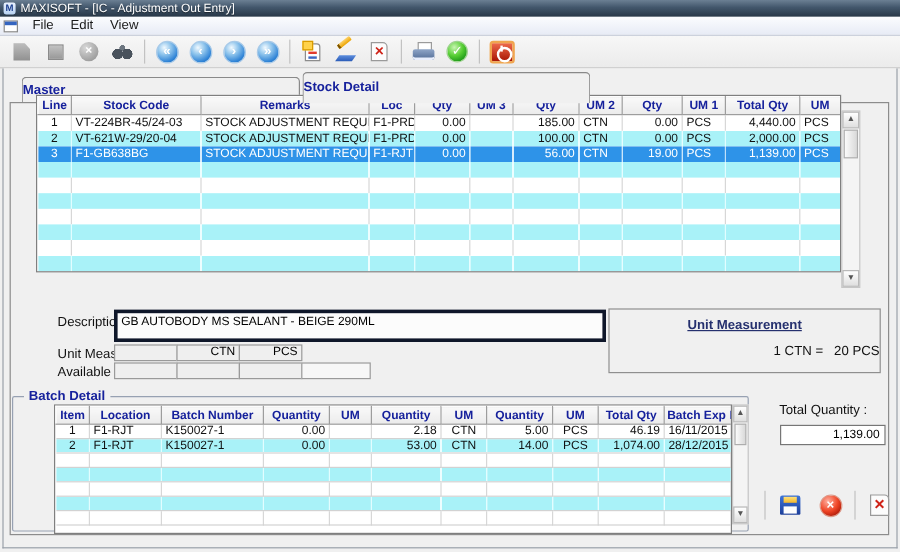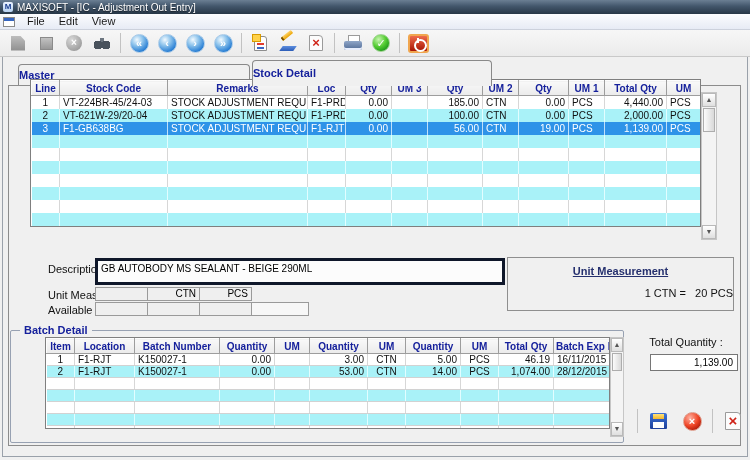--- a/index.html
+++ b/index.html
@@ -77,21 +77,21 @@
   .client{position:absolute;left:2px;top:57px;width:746px;height:400px;border:1px solid #9aa1aa;border-top:none;background:#f0f0f0}
   .main-panel{position:absolute;left:8px;top:85px;width:733px;height:361px;border:1px solid #8c8c8c;background:#f0f0f0;z-index:1}
   .tab{position:absolute;background:#f0f0f0;border:1px solid #898989;border-bottom:none;border-radius:4px 4px 0 0;
     color:var(--tab_text,#16219c);font-weight:bold;font-size:11px;z-index:2}
   [data-name="tab-master"]{left:18px;top:64px;width:232px;height:21px;line-height:21px}
   [data-name="tab-stock-detail"]{left:252px;top:60px;width:240px;height:26px;line-height:25px;z-index:3}
 
   
   .gridwrap{position:absolute;border:1px solid #7f7f7f;background:#fff;z-index:2;overflow:hidden}
   #stock-gridwrap{left:30px;top:79px;width:671px;height:148px}
-  #batch-gridwrap{left:45px;top:337px;width:565px;height:92px}
+  #batch-gridwrap{left:45px;top:337px;width:565px;height:108px}
   table.grid{border-collapse:collapse;table-layout:fixed;font-size:10px;color:#111}
   #stock-table{width:669px}
   #batch-table{width:563px}
   .grid th{height:15px;background:linear-gradient(#f9f9f9,#ebebeb);border:1px solid;
     border-color:#fdfdfd #9d9d9d #9d9d9d #fdfdfd;color:var(--header_text,#16219c);
     font-weight:bold;font-size:10px;padding:0 2px;overflow:hidden;white-space:nowrap}
   .grid td{height:13px;padding:0 3px;overflow:hidden;white-space:nowrap;border-right:1px solid #d7d7d7}
   #batch-table td{height:12px;border-bottom:1px solid #d2d2d2}
   .grid tr.stripe td{background:var(--row_stripe,#a9f2f8);border-right-color:#e2fdff}
   .grid tr.selected td{background:var(--selected_row,#2e93e8);color:#fff;border-right-color:#bfe0fa}
@@ -449,21 +449,21 @@
             <th data-name="col-batch-exp-date">Batch Exp Date</th>
           </tr>
         </thead>
         <tbody>
           <tr class="plain" data-name="batch-row-1">
             <td class="al-c" data-name="cell">1</td>
             <td class="al-l" data-name="cell">F1-RJT</td>
             <td class="al-l" data-name="cell">K150027-1</td>
             <td class="al-r" data-name="cell">0.00</td>
             <td class="al-c" data-name="cell"></td>
-            <td class="al-r" data-name="cell">3.00</td>
+            <td class="al-r" data-name="cell">2.18</td>
             <td class="al-c" data-name="cell">CTN</td>
             <td class="al-r" data-name="cell">5.00</td>
             <td class="al-c" data-name="cell">PCS</td>
             <td class="al-r" data-name="cell">46.19</td>
             <td class="al-r" data-name="cell">16/11/2015</td>
           </tr>
           <tr class="stripe" data-name="batch-row-2">
             <td class="al-c" data-name="cell">2</td>
             <td class="al-l" data-name="cell">F1-RJT</td>
             <td class="al-l" data-name="cell">K150027-1</td>

